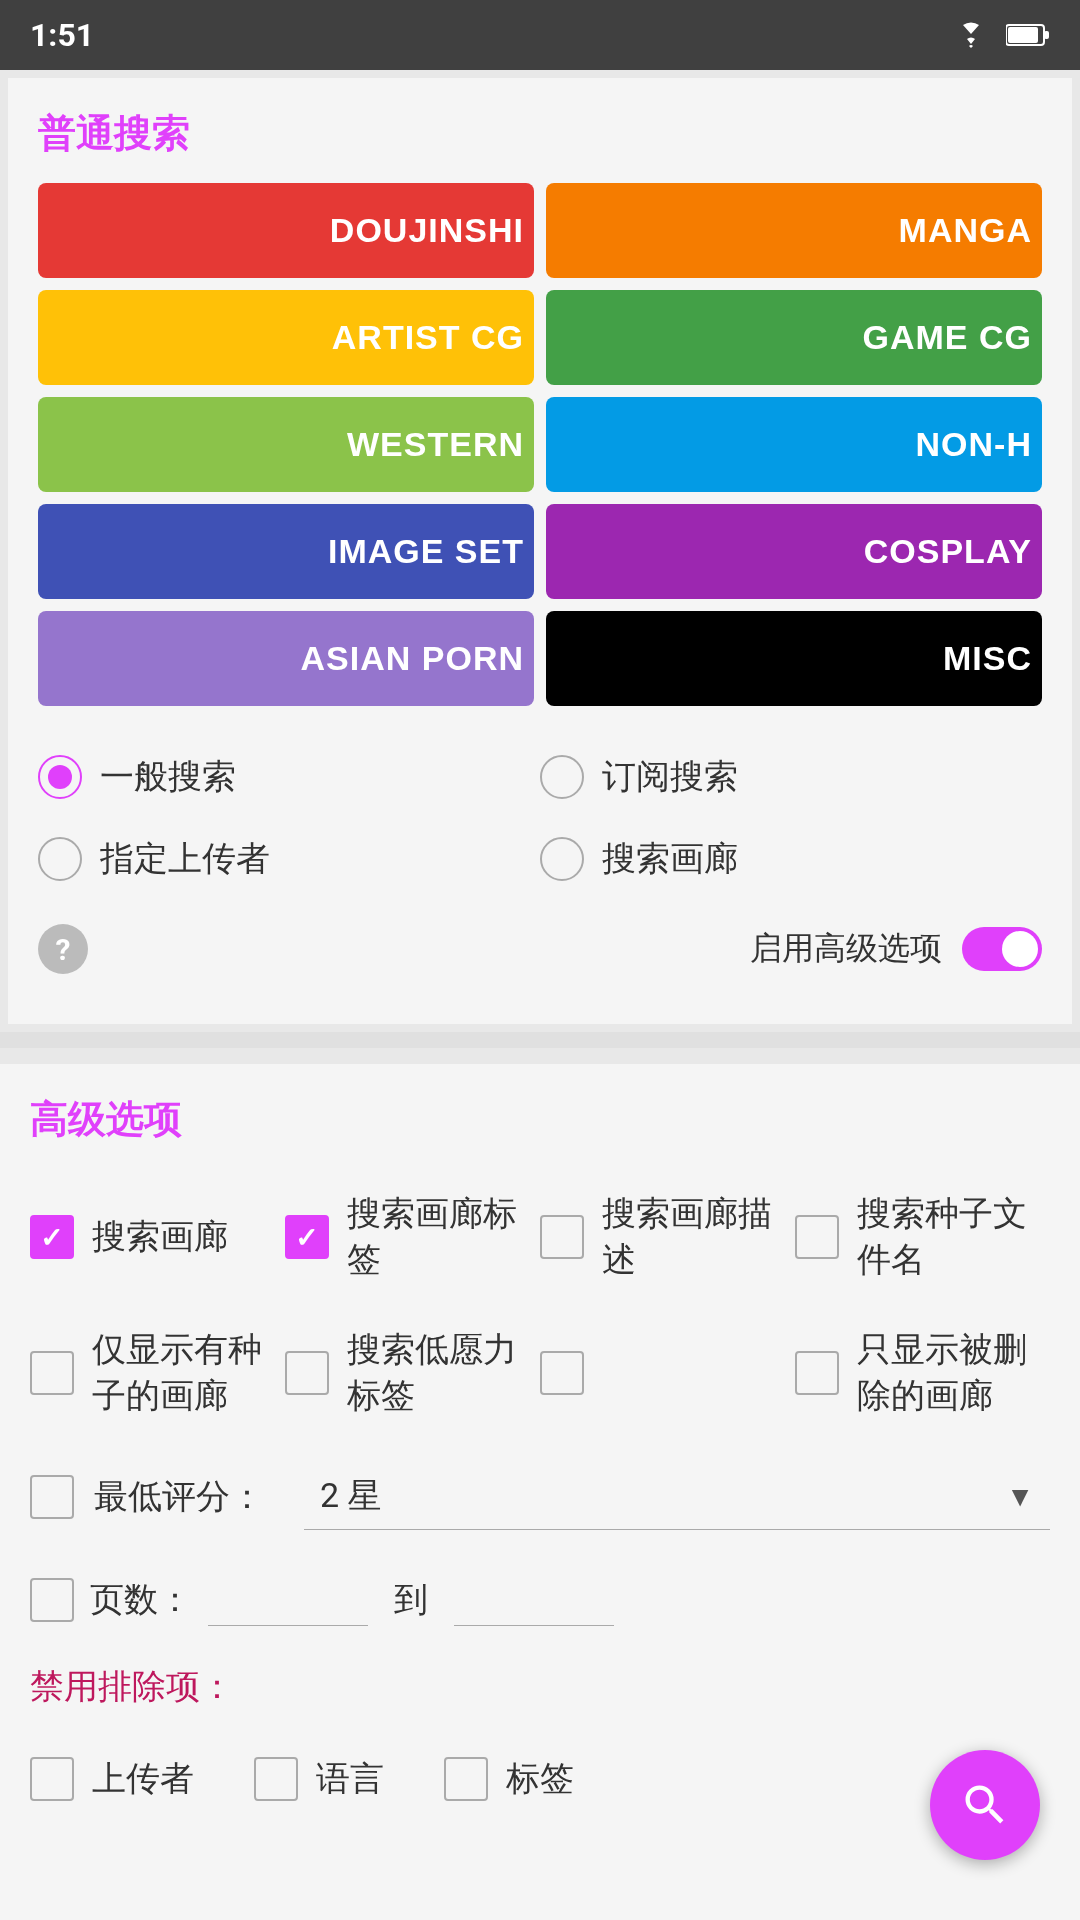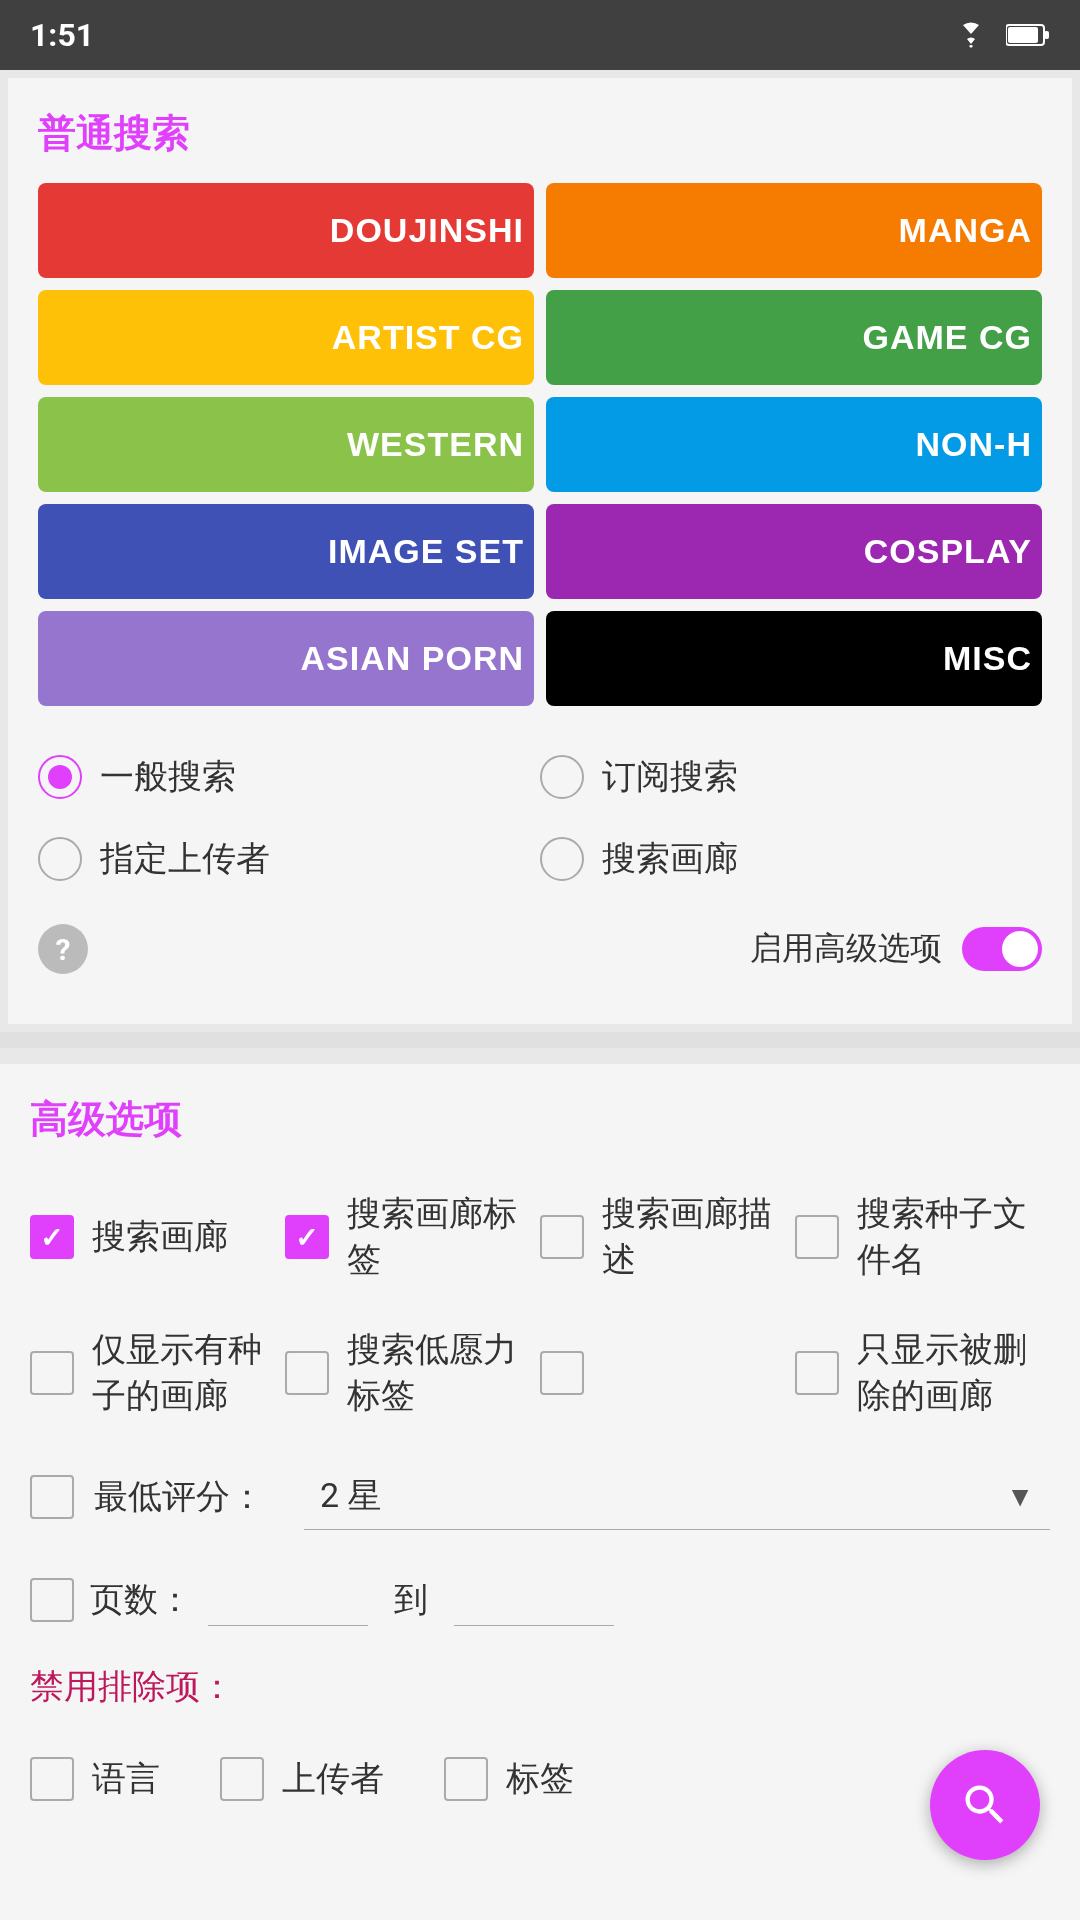--- a/index.html
+++ b/index.html
@@ -400,25 +400,25 @@
     <input class="page-input" type="text" style="">
     <span class="page-separator">到</span>
     <input class="page-input" type="text" style="">
   </div>
 
   <div class="section-label">禁用排除项：</div>
 
   <div class="bottom-checkbox-row">
     <div class="checkbox-item">
       <div class="checkbox-box"></div>
+      <span class="checkbox-text">上传者</span>
+    </div>
+    <div class="checkbox-item">
+      <div class="checkbox-box"></div>
       <span class="checkbox-text">语言</span>
-    </div>
-    <div class="checkbox-item">
-      <div class="checkbox-box"></div>
-      <span class="checkbox-text">上传者</span>
     </div>
     <div class="checkbox-item">
       <div class="checkbox-box"></div>
       <span class="checkbox-text">标签</span>
     </div>
   </div>
 </div>
 
 <div class="fab">
   <svg viewBox="0 0 24 24">

